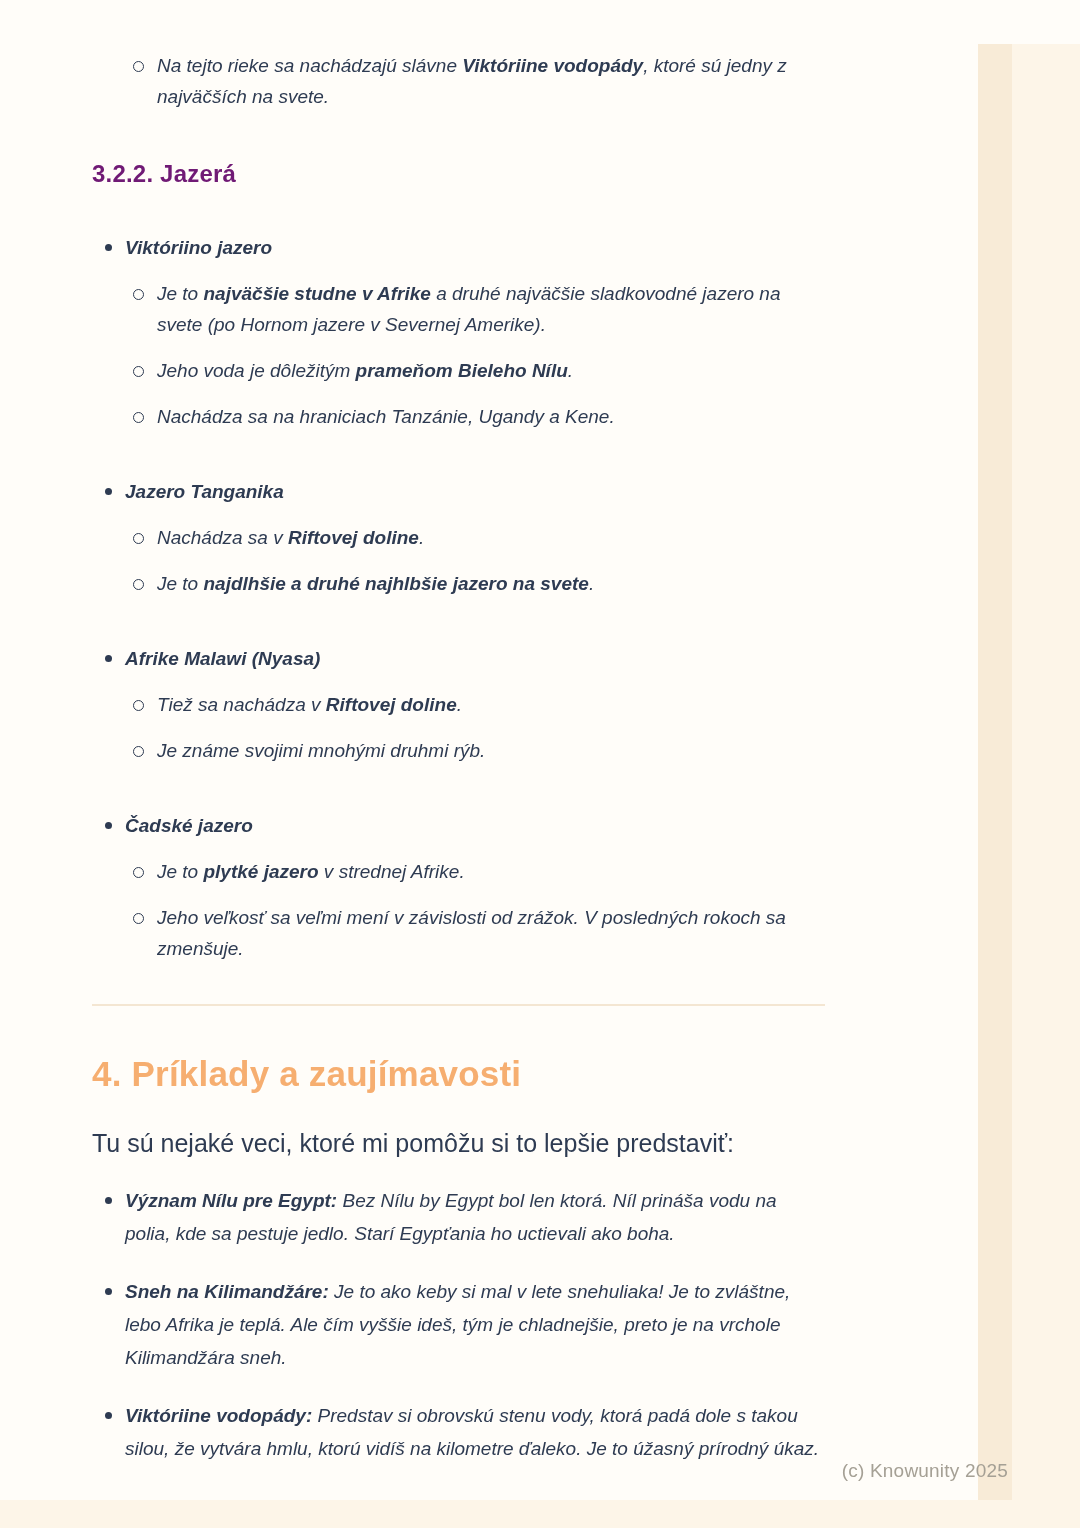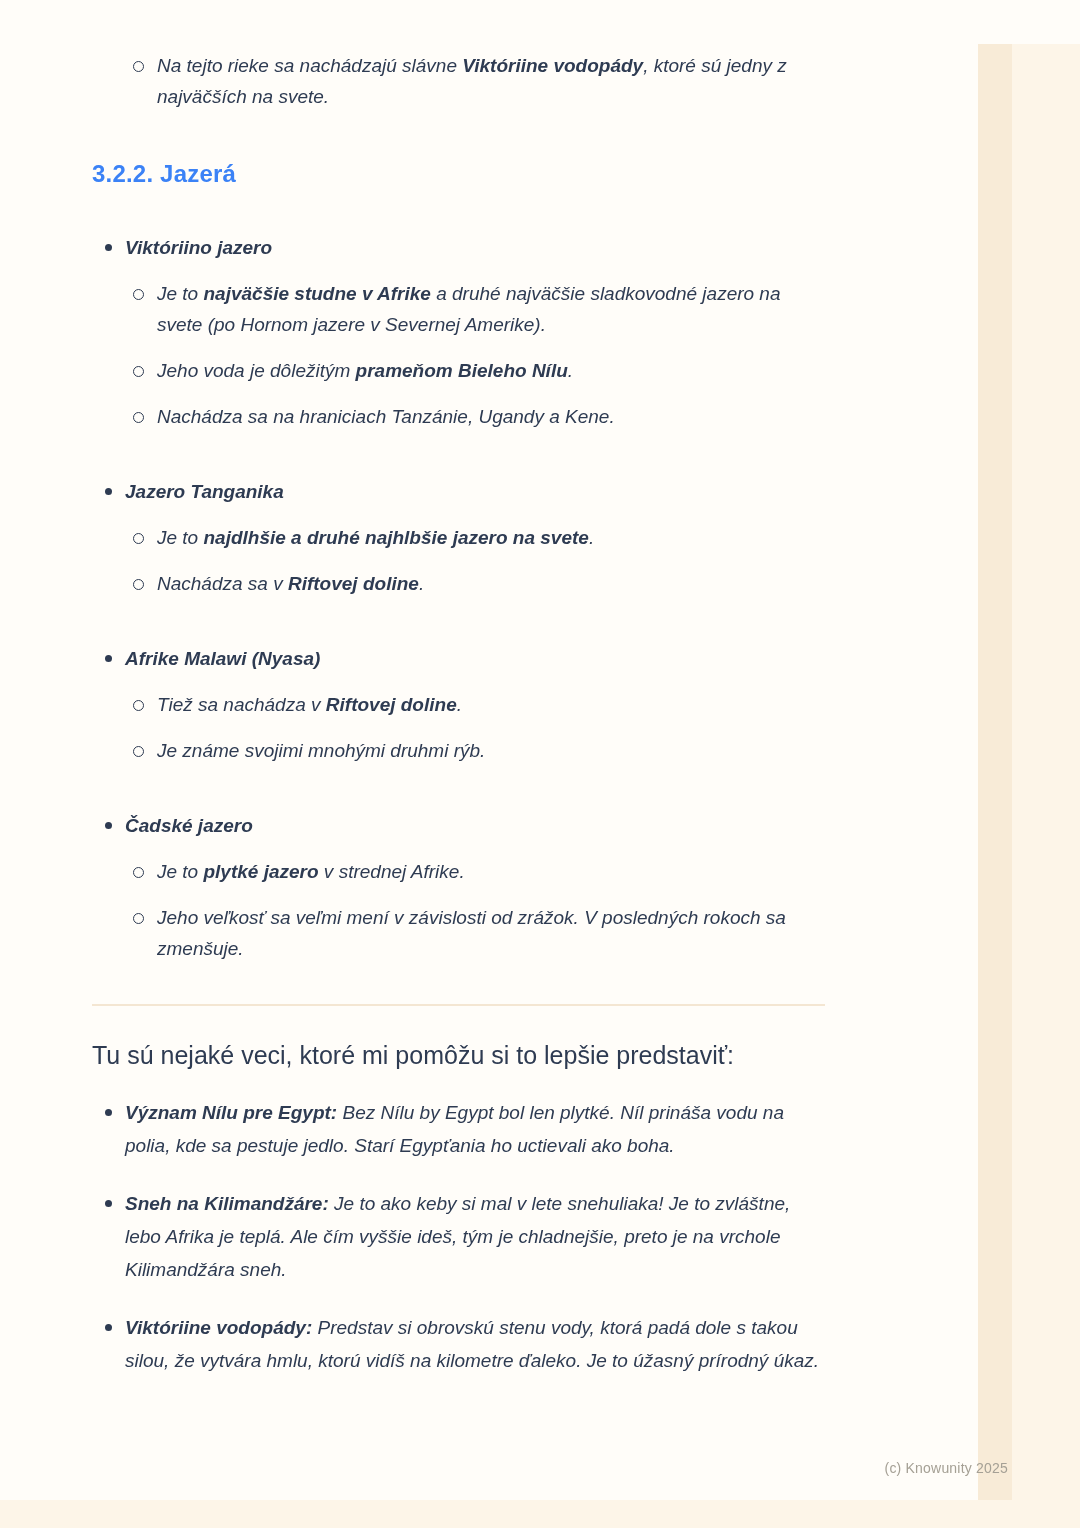--- a/index.html
+++ b/index.html
@@ -51,21 +51,21 @@
     left: 41px; top: 11px;
     width: 9px; height: 9px;
     border: 1.7px solid #2e3b52;
     border-radius: 50%;
   }
   .top-frag .sub-item:first-child { margin-top: 0; }
 
   h3.section-sub {
     font-size: 24px;
     font-weight: 700;
-    color: #3b82f6;
+    color: #701a75;
     margin: 48px 0 0 0;
     letter-spacing: 0.2px;
   }
 
   .main-list { margin-top: 8px; }
   .main-item {
     position: relative;
     padding-left: 33px;
     margin-top: 44px;
     font-size: 19px;
@@ -119,21 +119,21 @@
     background: #2e3b52;
     border-radius: 50%;
   }
 
   .b { font-weight: 700; }
 
   .footer-note {
     position: absolute;
     top: 1460px;
     right: 72px;
-    font-size: 14px;
+    font-size: 19px;
     color: #a5a095;
     z-index: 3;
     letter-spacing: 0.2px;
   }
 </style>
 </head>
 <body>
 
 <div class="stripe-dark"></div>
 <div class="stripe-light"></div>
@@ -163,25 +163,25 @@
         <li class="sub-item">
           <span class="li-text"><span>Nachádza sa na hraniciach Tanzánie, Ugandy a Kene.</span></span>
         </li>
       </ul>
     </li>
 
     <li class="main-item">
       <span class="li-title">Jazero Tanganika</span>
       <ul class="sub-list">
         <li class="sub-item">
+          <span class="li-text"><span>Nachádza sa v </span><span class="b">Riftovej doline</span><span>.</span></span>
+        </li>
+        <li class="sub-item">
           <span class="li-text"><span>Je to </span><span class="b">najdlhšie a druhé najhlbšie jazero na svete</span><span>.</span></span>
         </li>
-        <li class="sub-item">
-          <span class="li-text"><span>Nachádza sa v </span><span class="b">Riftovej doline</span><span>.</span></span>
-        </li>
       </ul>
     </li>
 
     <li class="main-item">
       <span class="li-title">Afrike Malawi (Nyasa)</span>
       <ul class="sub-list">
         <li class="sub-item">
           <span class="li-text"><span>Tiež sa nachádza v </span><span class="b">Riftovej doline</span><span>.</span></span>
         </li>
         <li class="sub-item">
@@ -199,26 +199,27 @@
         <li class="sub-item">
           <span class="li-text"><span>Jeho veľkosť sa veľmi mení v závislosti od zrážok. V posledných rokoch sa zmenšuje.</span></span>
         </li>
       </ul>
     </li>
 
   </ul>
 
   <hr class="divider">
 
+  <h2 class="section-main">4. Príklady a zaujímavosti</h2>
 
   <p class="intro-line">Tu sú nejaké veci, ktoré mi pomôžu si to lepšie predstaviť:</p>
 
   <ul class="examples-list">
     <li class="ex-item">
-      <span class="li-text"><span class="b">Význam Nílu pre Egypt:</span><span> Bez Nílu by Egypt bol len plytké. Níl prináša vodu na polia, kde sa pestuje jedlo. Starí Egypťania ho uctievali ako boha.</span></span>
+      <span class="li-text"><span class="b">Význam Nílu pre Egypt:</span><span> Bez Nílu by Egypt bol len ktorá. Níl prináša vodu na polia, kde sa pestuje jedlo. Starí Egypťania ho uctievali ako boha.</span></span>
     </li>
     <li class="ex-item">
       <span class="li-text"><span class="b">Sneh na Kilimandžáre:</span><span> Je to ako keby si mal v lete snehuliaka! Je to zvláštne, lebo Afrika je teplá. Ale čím vyššie ideš, tým je chladnejšie, preto je na vrchole Kilimandžára sneh.</span></span>
     </li>
     <li class="ex-item">
       <span class="li-text"><span class="b">Viktóriine vodopády:</span><span> Predstav si obrovskú stenu vody, ktorá padá dole s takou silou, že vytvára hmlu, ktorú vidíš na kilometre ďaleko. Je to úžasný prírodný úkaz.</span></span>
     </li>
   </ul>
 
 </div>

